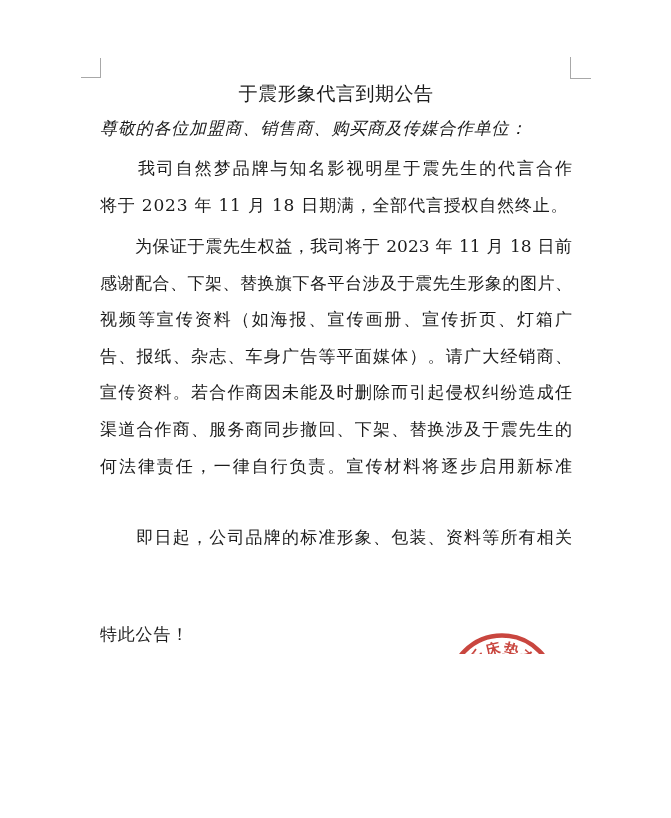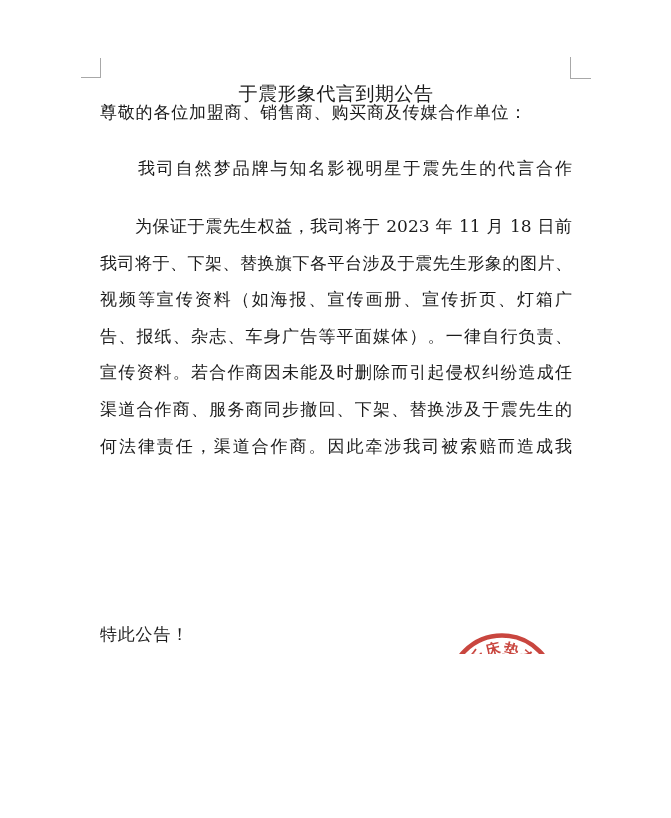--- a/index.html
+++ b/index.html
@@ -25,23 +25,23 @@
     white-space:normal;
     text-align:justify;
     text-align-last:justify;
     text-justify:inter-character;
   }
   .title{
     position:absolute;left:100px;width:472px;top:75px;
     font-size:19px;letter-spacing:0.5px;line-height:36.6px;
     text-align:center;white-space:pre;
   }
-  .salutation{position:absolute;top:94px;}
+  .salutation{position:absolute;top:110px;font-style:italic;}
   .para1{position:absolute;top:150px;}
-  .para2{position:absolute;top:208px;}
+  .para2{position:absolute;top:228px;}
   .para3{position:absolute;top:519px;}
   .closing{position:absolute;top:616px;}
   .company-line{position:absolute;top:658px;text-align:right;padding-right:19px;box-sizing:border-box;}
   .date-line{position:absolute;top:692px;text-align:right;padding-right:23px;box-sizing:border-box;}
   
   .mark{position:absolute;background:#a8a8a8;}
   .tl-v{left:100px;top:58px;width:1px;height:20px;}
   .tl-h{left:81px;top:77px;width:20px;height:1px;}
   .tr-v{left:570px;top:57px;width:1px;height:22px;}
   .tr-h{left:570px;top:78px;width:21px;height:1px;}
@@ -79,33 +79,35 @@
   <div class="mark tr-h"></div>
 
   <div class="title">于震形象代言到期公告</div>
 
   <div class="textcol salutation">
     <div class="line">尊敬的各位加盟商、销售商、购买商及传媒合作单位：</div>
   </div>
 
   <div class="textcol para1">
     <div class="line justify">　　我司自然梦品牌与知名影视明星于震先生的代言合作</div>
+    <div class="line">将于 2023 年 11 月 18 日期满，全部代言授权自然终止。</div>
   </div>
 
   <div class="textcol para2">
     <div class="line justify">　　为保证于震先生权益，我司将于 2023 年 11 月 18 日前</div>
-    <div class="line justify">我司将于、下架、替换旗下各平台涉及于震先生形象的图片、</div>
+    <div class="line justify">感谢配合、下架、替换旗下各平台涉及于震先生形象的图片、</div>
     <div class="line justify">视频等宣传资料（如海报、宣传画册、宣传折页、灯箱广</div>
-    <div class="line justify">告、报纸、杂志、车身广告等平面媒体）。一律自行负责、</div>
+    <div class="line justify">告、报纸、杂志、车身广告等平面媒体）。请广大经销商、</div>
     <div class="line justify">宣传资料。若合作商因未能及时删除而引起侵权纠纷造成任</div>
     <div class="line justify">渠道合作商、服务商同步撤回、下架、替换涉及于震先生的</div>
-    <div class="line justify">何法律责任，渠道合作商。因此牵涉我司被索赔而造成我</div>
+    <div class="line justify">何法律责任，一律自行负责。宣传材料将逐步启用新标准</div>
   </div>
 
   <div class="textcol para3">
+    <div class="line justify">　　即日起，公司品牌的标准形象、包装、资料等所有相关</div>
   </div>
 
   <div class="textcol closing">
     <div class="line">特此公告！</div>
   </div>
 
   <div class="textcol company-line">
     <div class="line" style="text-align:right;">河北棕乐床垫有限公司</div>
   </div>
   <div class="textcol date-line">

